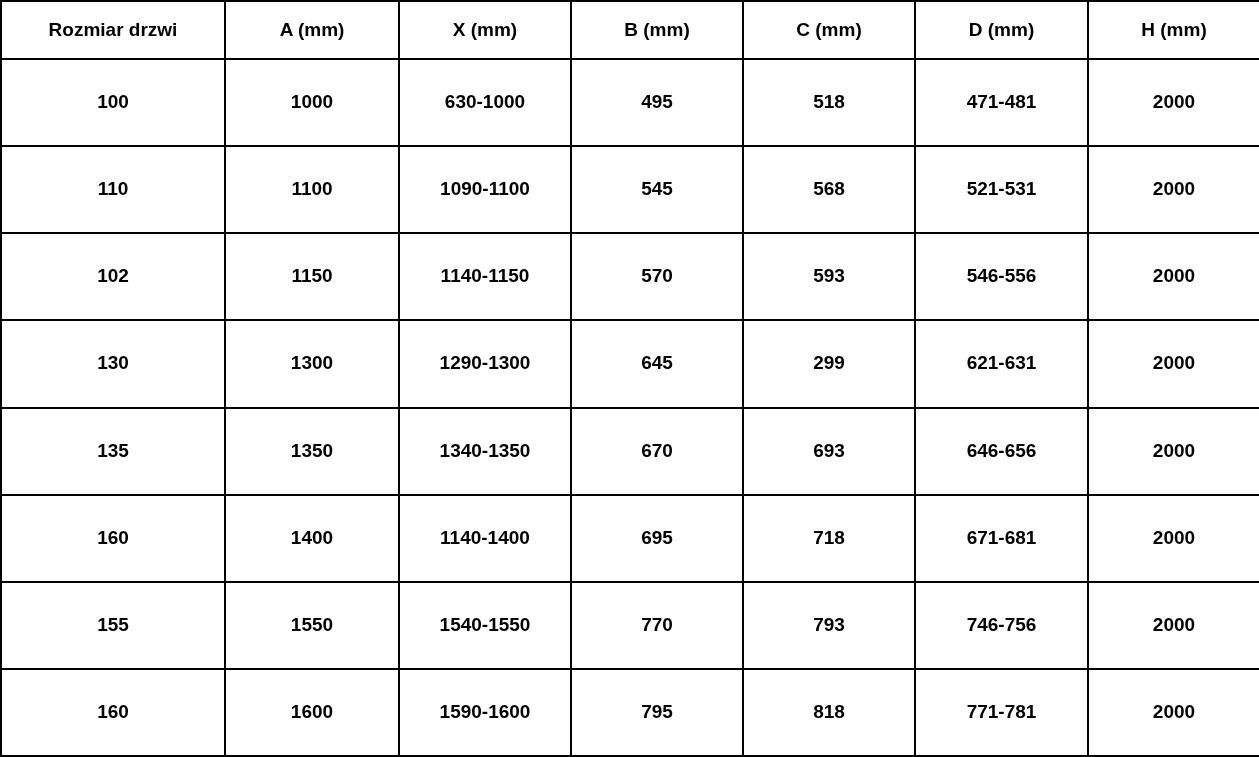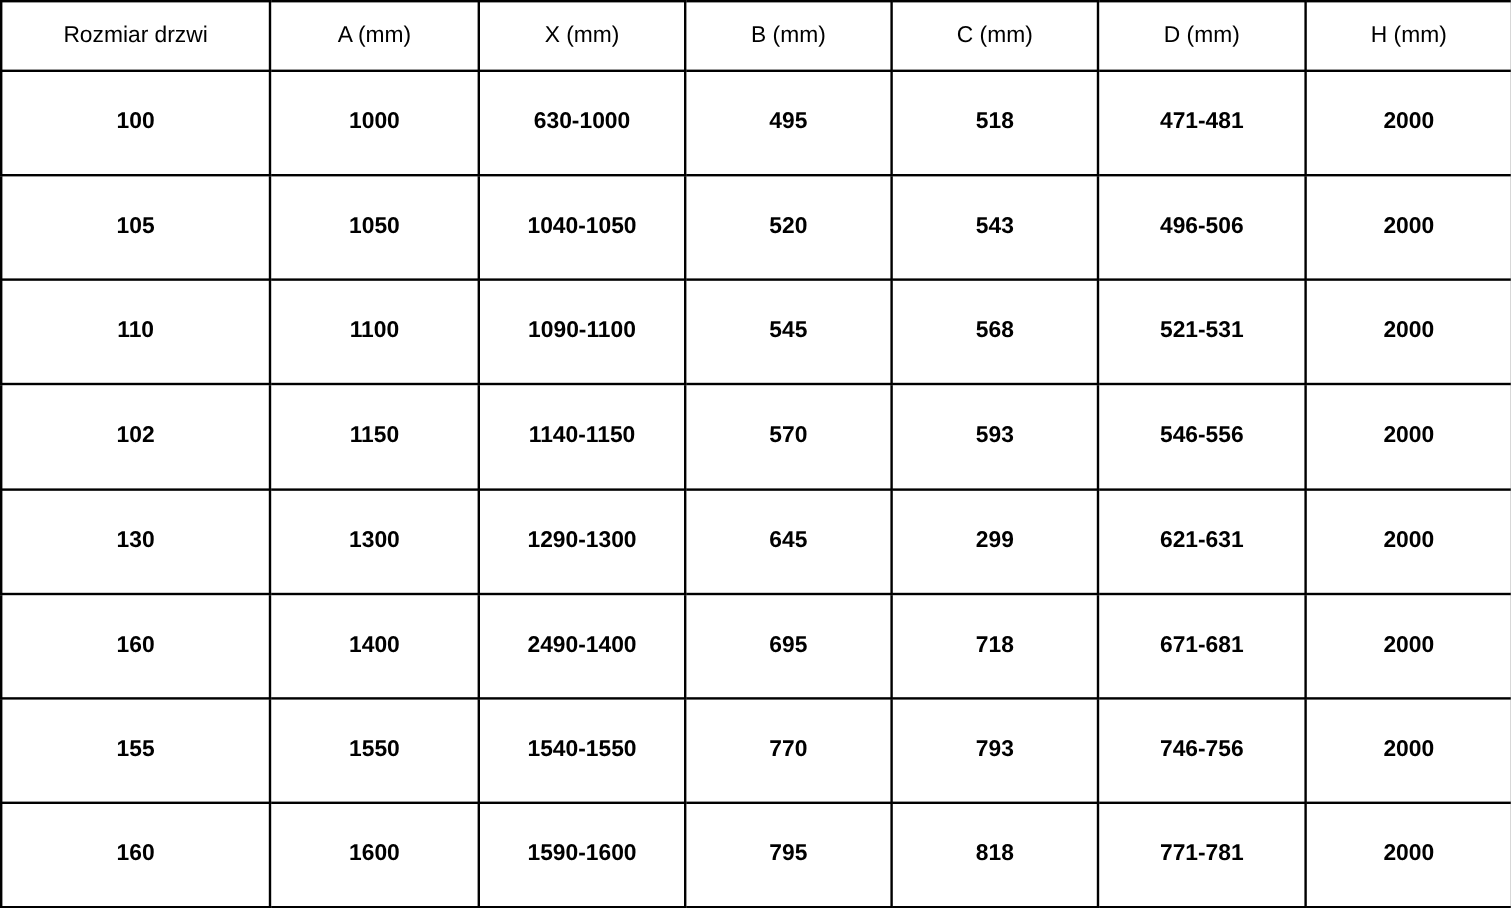--- a/index.html
+++ b/index.html
@@ -28,21 +28,21 @@
   table.dimensions-table td,
   table.dimensions-table th {
     border: 2px solid #000000;
     text-align: center;
     vertical-align: middle;
     font-size: 19px;
     padding: 0;
     line-height: 1.1;
   }
   table.dimensions-table thead th {
-    font-weight: normal;
+    font-weight: bold;
     font-size: 19px;
     height: 56px;
     border-radius: 15px;
   }
   table.dimensions-table tbody td {
     font-weight: bold;
     height: 54px;
   }
   
   col.c0 { width: 224px; }
@@ -82,29 +82,20 @@
       <tr>
         <td>100</td>
         <td>1000</td>
         <td>630-1000</td>
         <td>495</td>
         <td>518</td>
         <td>471-481</td>
         <td>2000</td>
       </tr>
       <tr>
-        <td>105</td>
-        <td>1050</td>
-        <td>1040-1050</td>
-        <td>520</td>
-        <td>543</td>
-        <td>496-506</td>
-        <td>2000</td>
-      </tr>
-      <tr>
         <td>110</td>
         <td>1100</td>
         <td>1090-1100</td>
         <td>545</td>
         <td>568</td>
         <td>521-531</td>
         <td>2000</td>
       </tr>
       <tr>
         <td>102</td>
@@ -118,23 +109,32 @@
       <tr>
         <td>130</td>
         <td>1300</td>
         <td>1290-1300</td>
         <td>645</td>
         <td>299</td>
         <td>621-631</td>
         <td>2000</td>
       </tr>
       <tr>
+        <td>135</td>
+        <td>1350</td>
+        <td>1340-1350</td>
+        <td>670</td>
+        <td>693</td>
+        <td>646-656</td>
+        <td>2000</td>
+      </tr>
+      <tr>
         <td>160</td>
         <td>1400</td>
-        <td>2490-1400</td>
+        <td>1140-1400</td>
         <td>695</td>
         <td>718</td>
         <td>671-681</td>
         <td>2000</td>
       </tr>
       <tr>
         <td>155</td>
         <td>1550</td>
         <td>1540-1550</td>
         <td>770</td>

